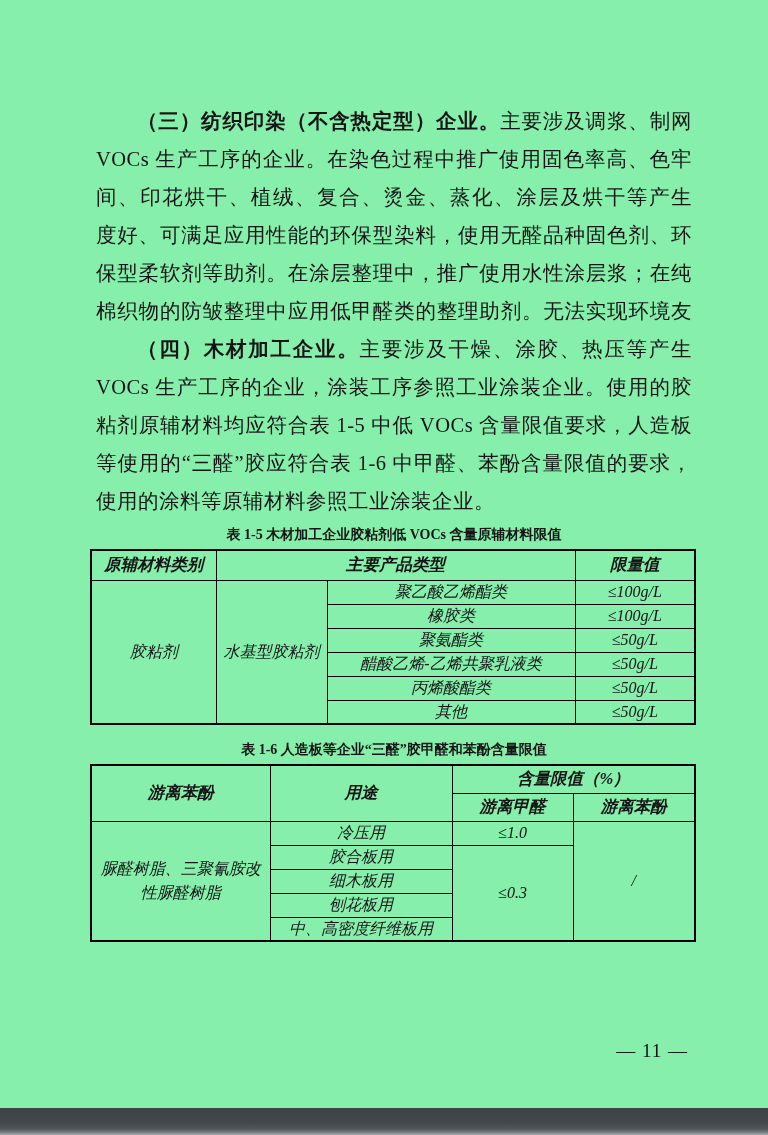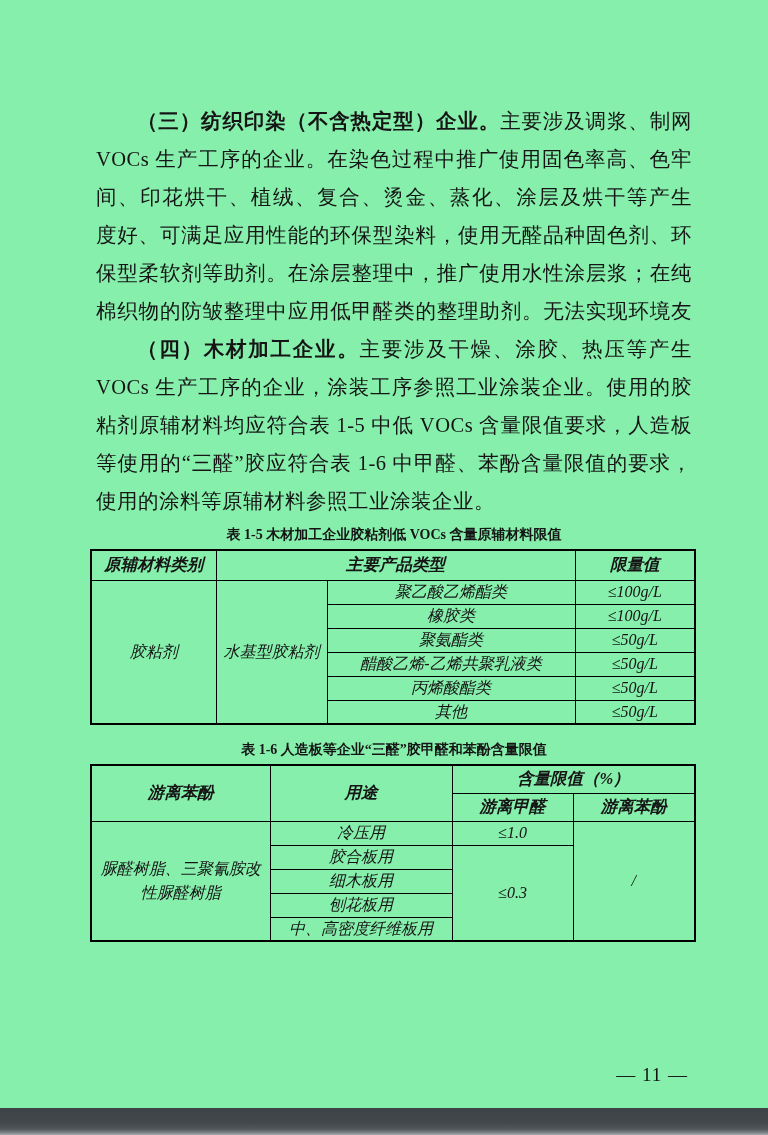--- a/index.html
+++ b/index.html
@@ -74,21 +74,20 @@
   .t16 td { height: 24px; margin-top: 20px; }
   .resin-cell { line-height: 1.5; }
   
   .page-number {
     position: absolute;
     top: 1040px;
     right: 80px;
     font-size: 19px;
     letter-spacing: 1px;
     color: #111;
-    margin-top: 24px;
   }
   
   .bottom-bar {
     position: absolute;
     left: 0;
     bottom: 0;
     width: 768px;
     height: 27px;
     background: linear-gradient(180deg, #3d4347 0%, #42484c 55%, #515759 78%, #7e8488 92%, #a8aeb2 100%);
   }

